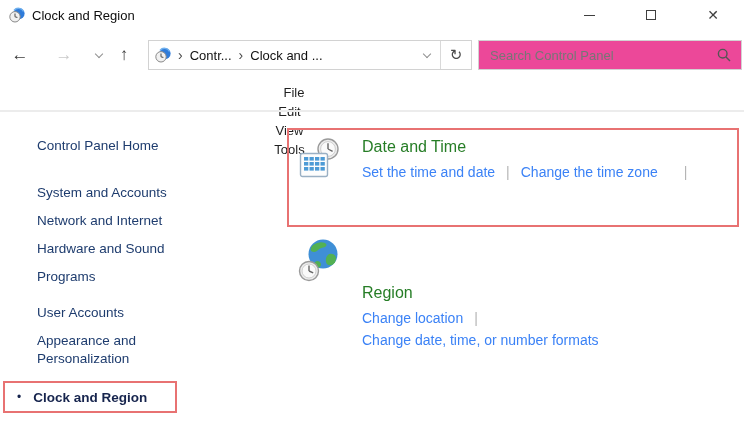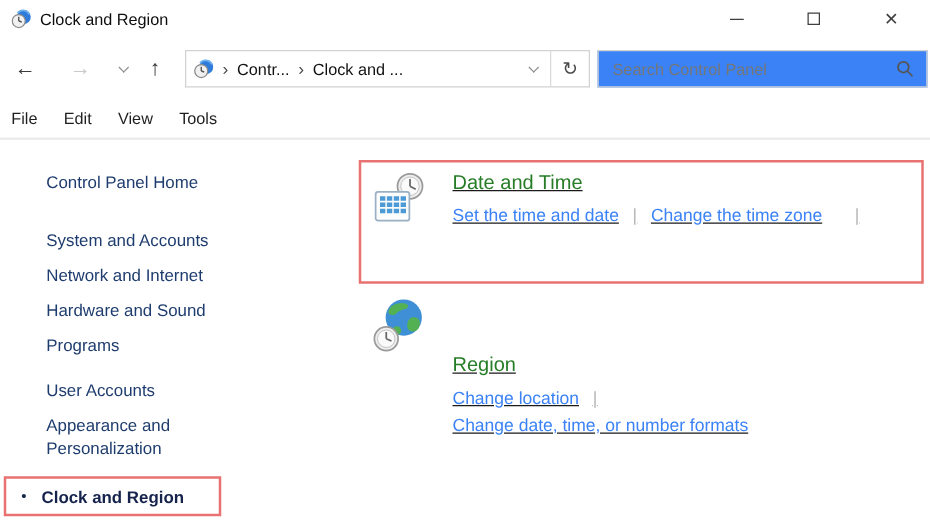--- a/index.html
+++ b/index.html
@@ -30,44 +30,44 @@
   .chev-down { display:inline-block; width:6px; height:6px; border-right:1.5px solid #909090; border-bottom:1.5px solid #909090; transform:rotate(45deg); margin-top:-3px; }
 
   .addressbar { position:absolute; left:148px; top:2px; width:324px; height:30px; border:1px solid #d2d2d2; background:#fff; display:flex; align-items:center; }
   .bc-icon { margin-left:6px; width:16px; height:16px; flex:0 0 16px; }
   .bc-sep { margin:0 7px; font-size:14px; color:#4a4a4a; }
   .bc-seg { font-size:13px; color:#111; white-space:nowrap; cursor:pointer; }
   .addr-chev { margin-left:auto; padding:0 10px; height:100%; display:flex; align-items:center; cursor:pointer; }
   .addr-divider { width:1px; height:28px; background:#d9d9d9; }
   .refresh-btn { width:30px; height:100%; display:flex; align-items:center; justify-content:center; font-family:"DejaVu Sans",sans-serif; font-size:15px; color:#4a4a4a; cursor:pointer; }
 
-  .searchbox { position:absolute; left:478px; top:2px; width:264px; height:30px; border:1px solid #d2d2d2; background:#3b82f6; display:flex; align-items:center; }
+  .searchbox { position:absolute; left:478px; top:2px; width:264px; height:30px; border:1px solid #d2d2d2; background:#ec4899; display:flex; align-items:center; }
   .searchbox input { flex:1; border:none; outline:none; padding:0 6px 0 11px; font-size:13px; font-family:inherit; color:#333; background:transparent; }
   .searchbox input::placeholder { color:#767676; }
   .search-icon { margin-right:10px; flex:0 0 14px; }
 
   
-  .menubar { position:absolute; top:83px; left:0; width:600px; height:22px; display:flex; align-items:center; }
+  .menubar { position:absolute; top:83px; left:0; width:600px; height:22px; display:flex; align-items:center;flex-direction:column; }
   .menu-item { font-size:13px; color:#1f1f1f; padding:2px 0; margin-right:21px; cursor:pointer; }
   .menu-item:first-child { margin-left:9px; }
   .menu-divider { position:absolute; top:110px; left:0; width:744px; height:2px; background:#ececec; }
 
   
   .side-link { position:absolute; font-size:13.5px; color:#1e3c6e; cursor:pointer; line-height:18px; white-space:nowrap; }
   .side-wrap { white-space:normal; max-width:122px; }
   .active-box { position:absolute; left:3px; top:381px; width:174px; height:32px; border:2px solid #e87272; display:flex; align-items:center; }
   .active-bullet { margin-left:12px; font-size:12px; color:#16244d; }
   .active-label { margin-left:12px; font-size:13.5px; font-weight:bold; color:#16244d; cursor:pointer; white-space:nowrap; }
 
   
   .dt-box { position:absolute; left:287px; top:128px; width:452px; height:99px; border:2px solid #e87272; }
   .section-icon { position:absolute; cursor:pointer; }
   .icon-datetime { left:299px; top:137px; }
   .icon-region   { left:298px; top:237px; }
-  .section-text { position:absolute;text-decoration:underline; }
+  .section-text { position:absolute; }
   .text-datetime { left:362px; top:138px; }
   .text-region   { left:362px; top:240px;margin-top:44px; }
   .section-title { font-size:16px; color:#267d26; cursor:pointer; margin-bottom:5px; }
   .task-row { display:flex; align-items:center; font-size:14px; line-height:22px; white-space:nowrap; }
   .task-link { color:#3b82f6; cursor:pointer; }
   .task-sep { color:#b5b5b5; margin:0 11px; }
   .task-sep.trail { margin-left:26px; }
 </style>
 </head>
 <body>

